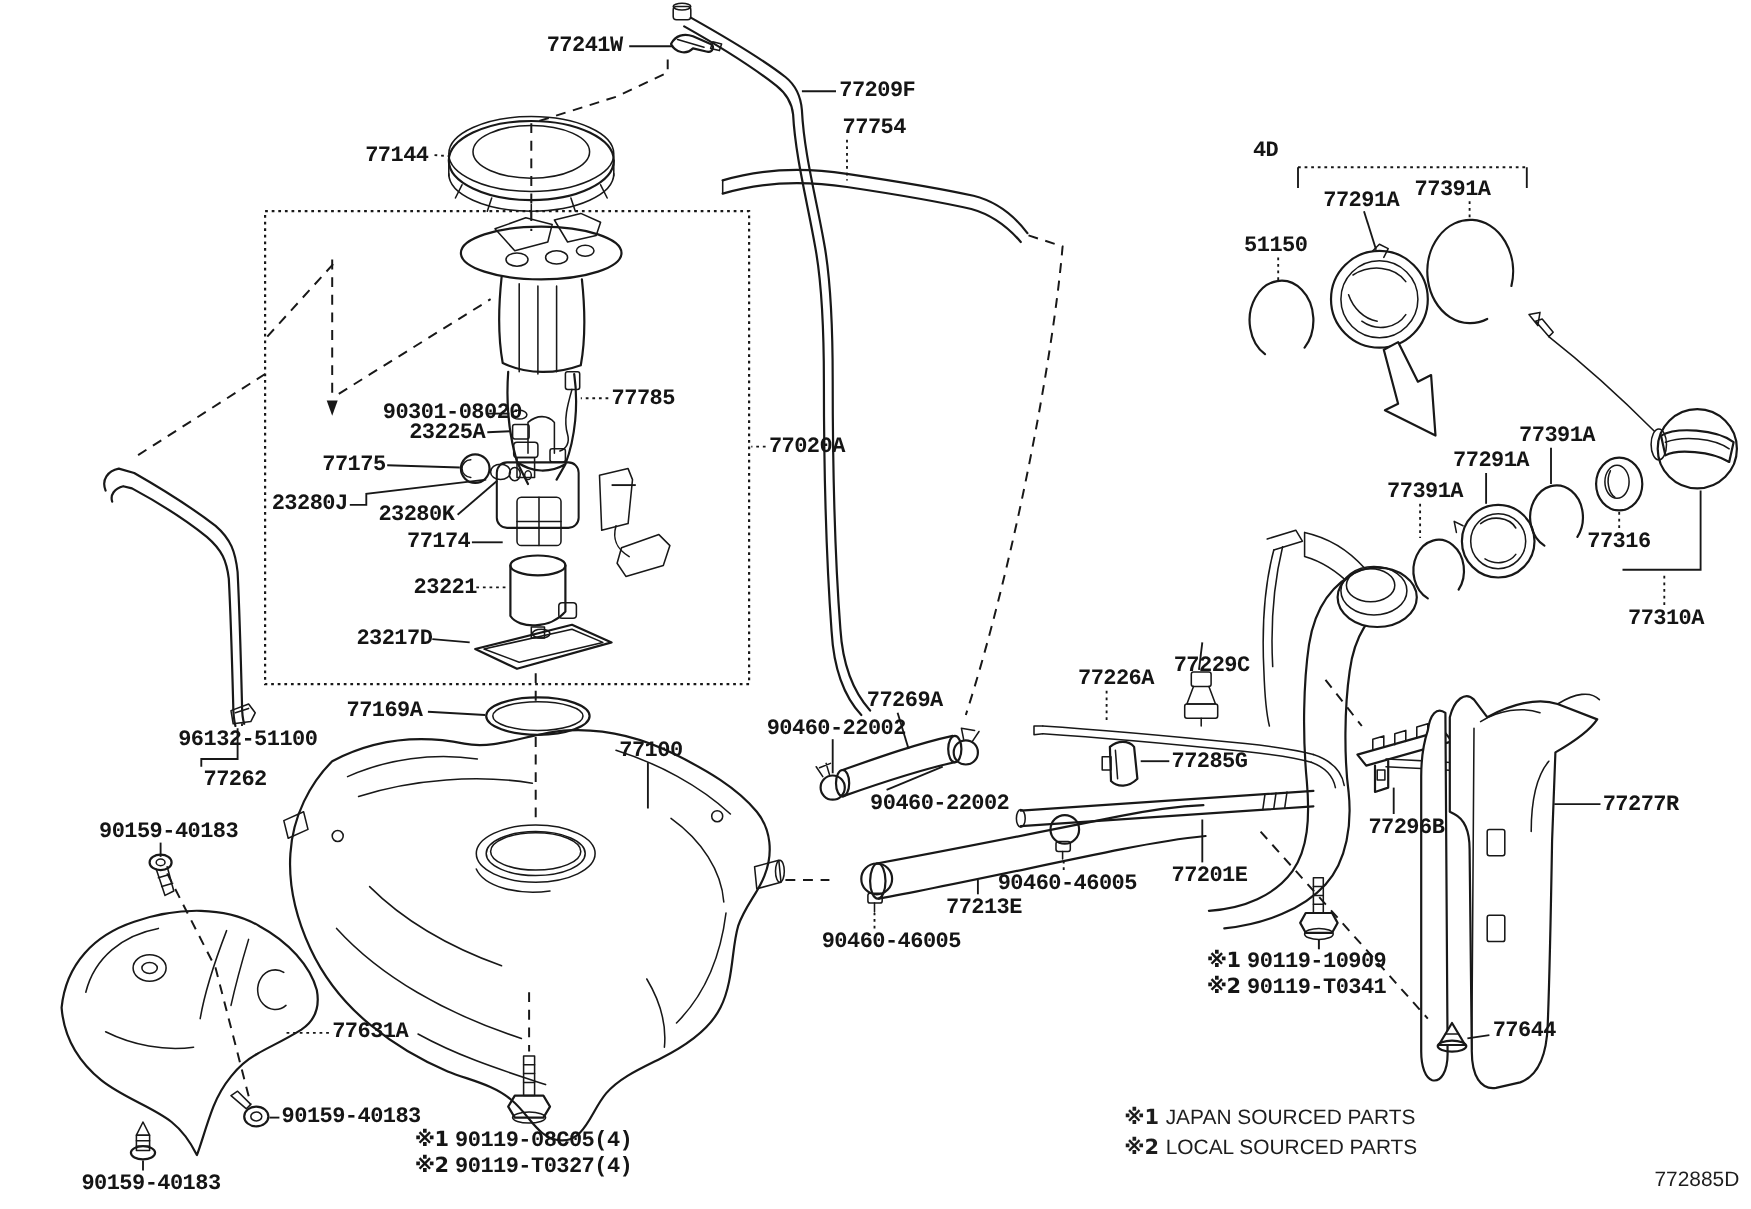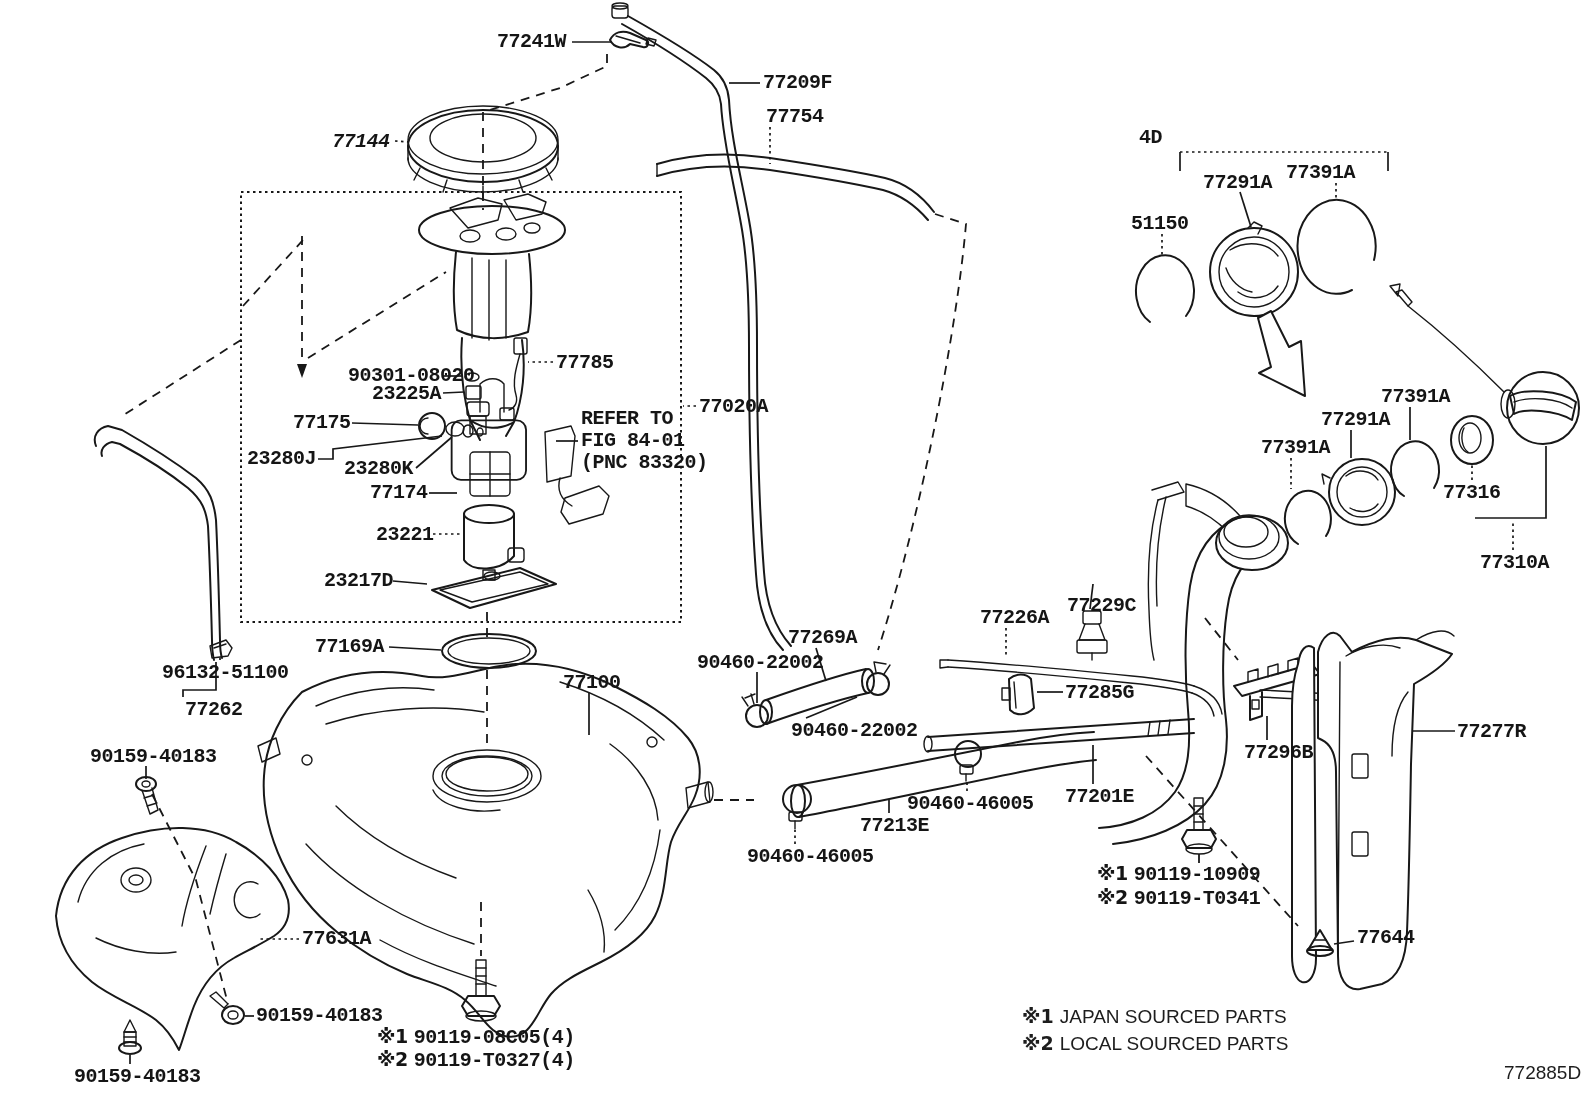--- a/index.html
+++ b/index.html
@@ -353,21 +353,21 @@
         <polyline points="1472,480 1472,464" class="leader d"></polyline>
         <polyline points="1513,550 1513,520" class="leader d"></polyline>
         <polyline points="1475,518 1546,518 1546,446" class="leader"></polyline>
       </g>
 </svg>
 
   <div id="labels-layer">
       <div class="lbl f-part" style="left: 497px; top: 31px;"><span>77241W</span></div>
       <div class="lbl f-part" style="left: 763px; top: 72px;"><span>77209F</span></div>
       <div class="lbl f-part" style="left: 766px; top: 106px;"><span>77754</span></div>
-      <div class="lbl f-part" style="left: 332px; top: 131px; font-style: italic;"><span>77144</span></div>
+      <div class="lbl f-part" style="left: 332px; top: 131px;"><span>77144</span></div>
       <div class="lbl f-part" style="left: 1139px; top: 127px;"><span>4D</span></div>
       <div class="lbl f-part" style="left: 1203px; top: 172px;"><span>77291A</span></div>
       <div class="lbl f-part" style="left: 1286px; top: 162px;"><span>77391A</span></div>
       <div class="lbl f-part" style="left: 1131px; top: 213px;"><span>51150</span></div>
       <div class="lbl f-part" style="left: 556px; top: 352px;"><span>77785</span></div>
       <div class="lbl f-part" style="left: 348px; top: 365px;"><span>90301-08020</span></div>
       <div class="lbl f-part" style="left: 372px; top: 383px;"><span>23225A</span></div>
       <div class="lbl f-part" style="left: 293px; top: 412px;"><span>77175</span></div>
       <div class="lbl f-part" style="left: 247px; top: 448px;"><span>23280J</span></div>
       <div class="lbl f-part" style="left: 344px; top: 458px;"><span>23280K</span></div>
@@ -400,25 +400,20 @@
       <div class="lbl f-part" style="left: 1097px; top: 863px;"><span class="fn-marker">※1</span><span>90119-10909</span></div>
       <div class="lbl f-part" style="left: 1097px; top: 887px;"><span class="fn-marker">※2</span><span>90119-T0341</span></div>
       <div class="lbl f-part" style="left: 1357px; top: 927px;"><span>77644</span></div>
       <div class="lbl f-part" style="left: 1261px; top: 437px;"><span>77391A</span></div>
       <div class="lbl f-part" style="left: 1321px; top: 409px;"><span>77291A</span></div>
       <div class="lbl f-part" style="left: 1381px; top: 386px;"><span>77391A</span></div>
       <div class="lbl f-part" style="left: 1443px; top: 482px;"><span>77316</span></div>
       <div class="lbl f-part" style="left: 1480px; top: 552px;"><span>77310A</span></div>
     </div>
 
-  <div class="lbl f-part" style="left:581px;top:408px;line-height:22px;">
-    <div>REFER TO</div>
-    <div>FIG 84-01</div>
-    <div>(PNC 83320)</div>
-  </div>
   <svg class="art" width="60" height="10" style="left:550px;top:436px;position:absolute;overflow:visible">
       <line class="leader" x1="28" y1="5" x2="6" y2="5"></line>
     </svg>
 
   <div class="lbl f-note" style="left:1022px;top:1006px;">
     <span class="fn-marker">※1</span><span>JAPAN SOURCED PARTS</span>
   </div>
   <div class="lbl f-note" style="left:1022px;top:1033px;">
     <span class="fn-marker">※2</span><span>LOCAL SOURCED PARTS</span>
   </div>

